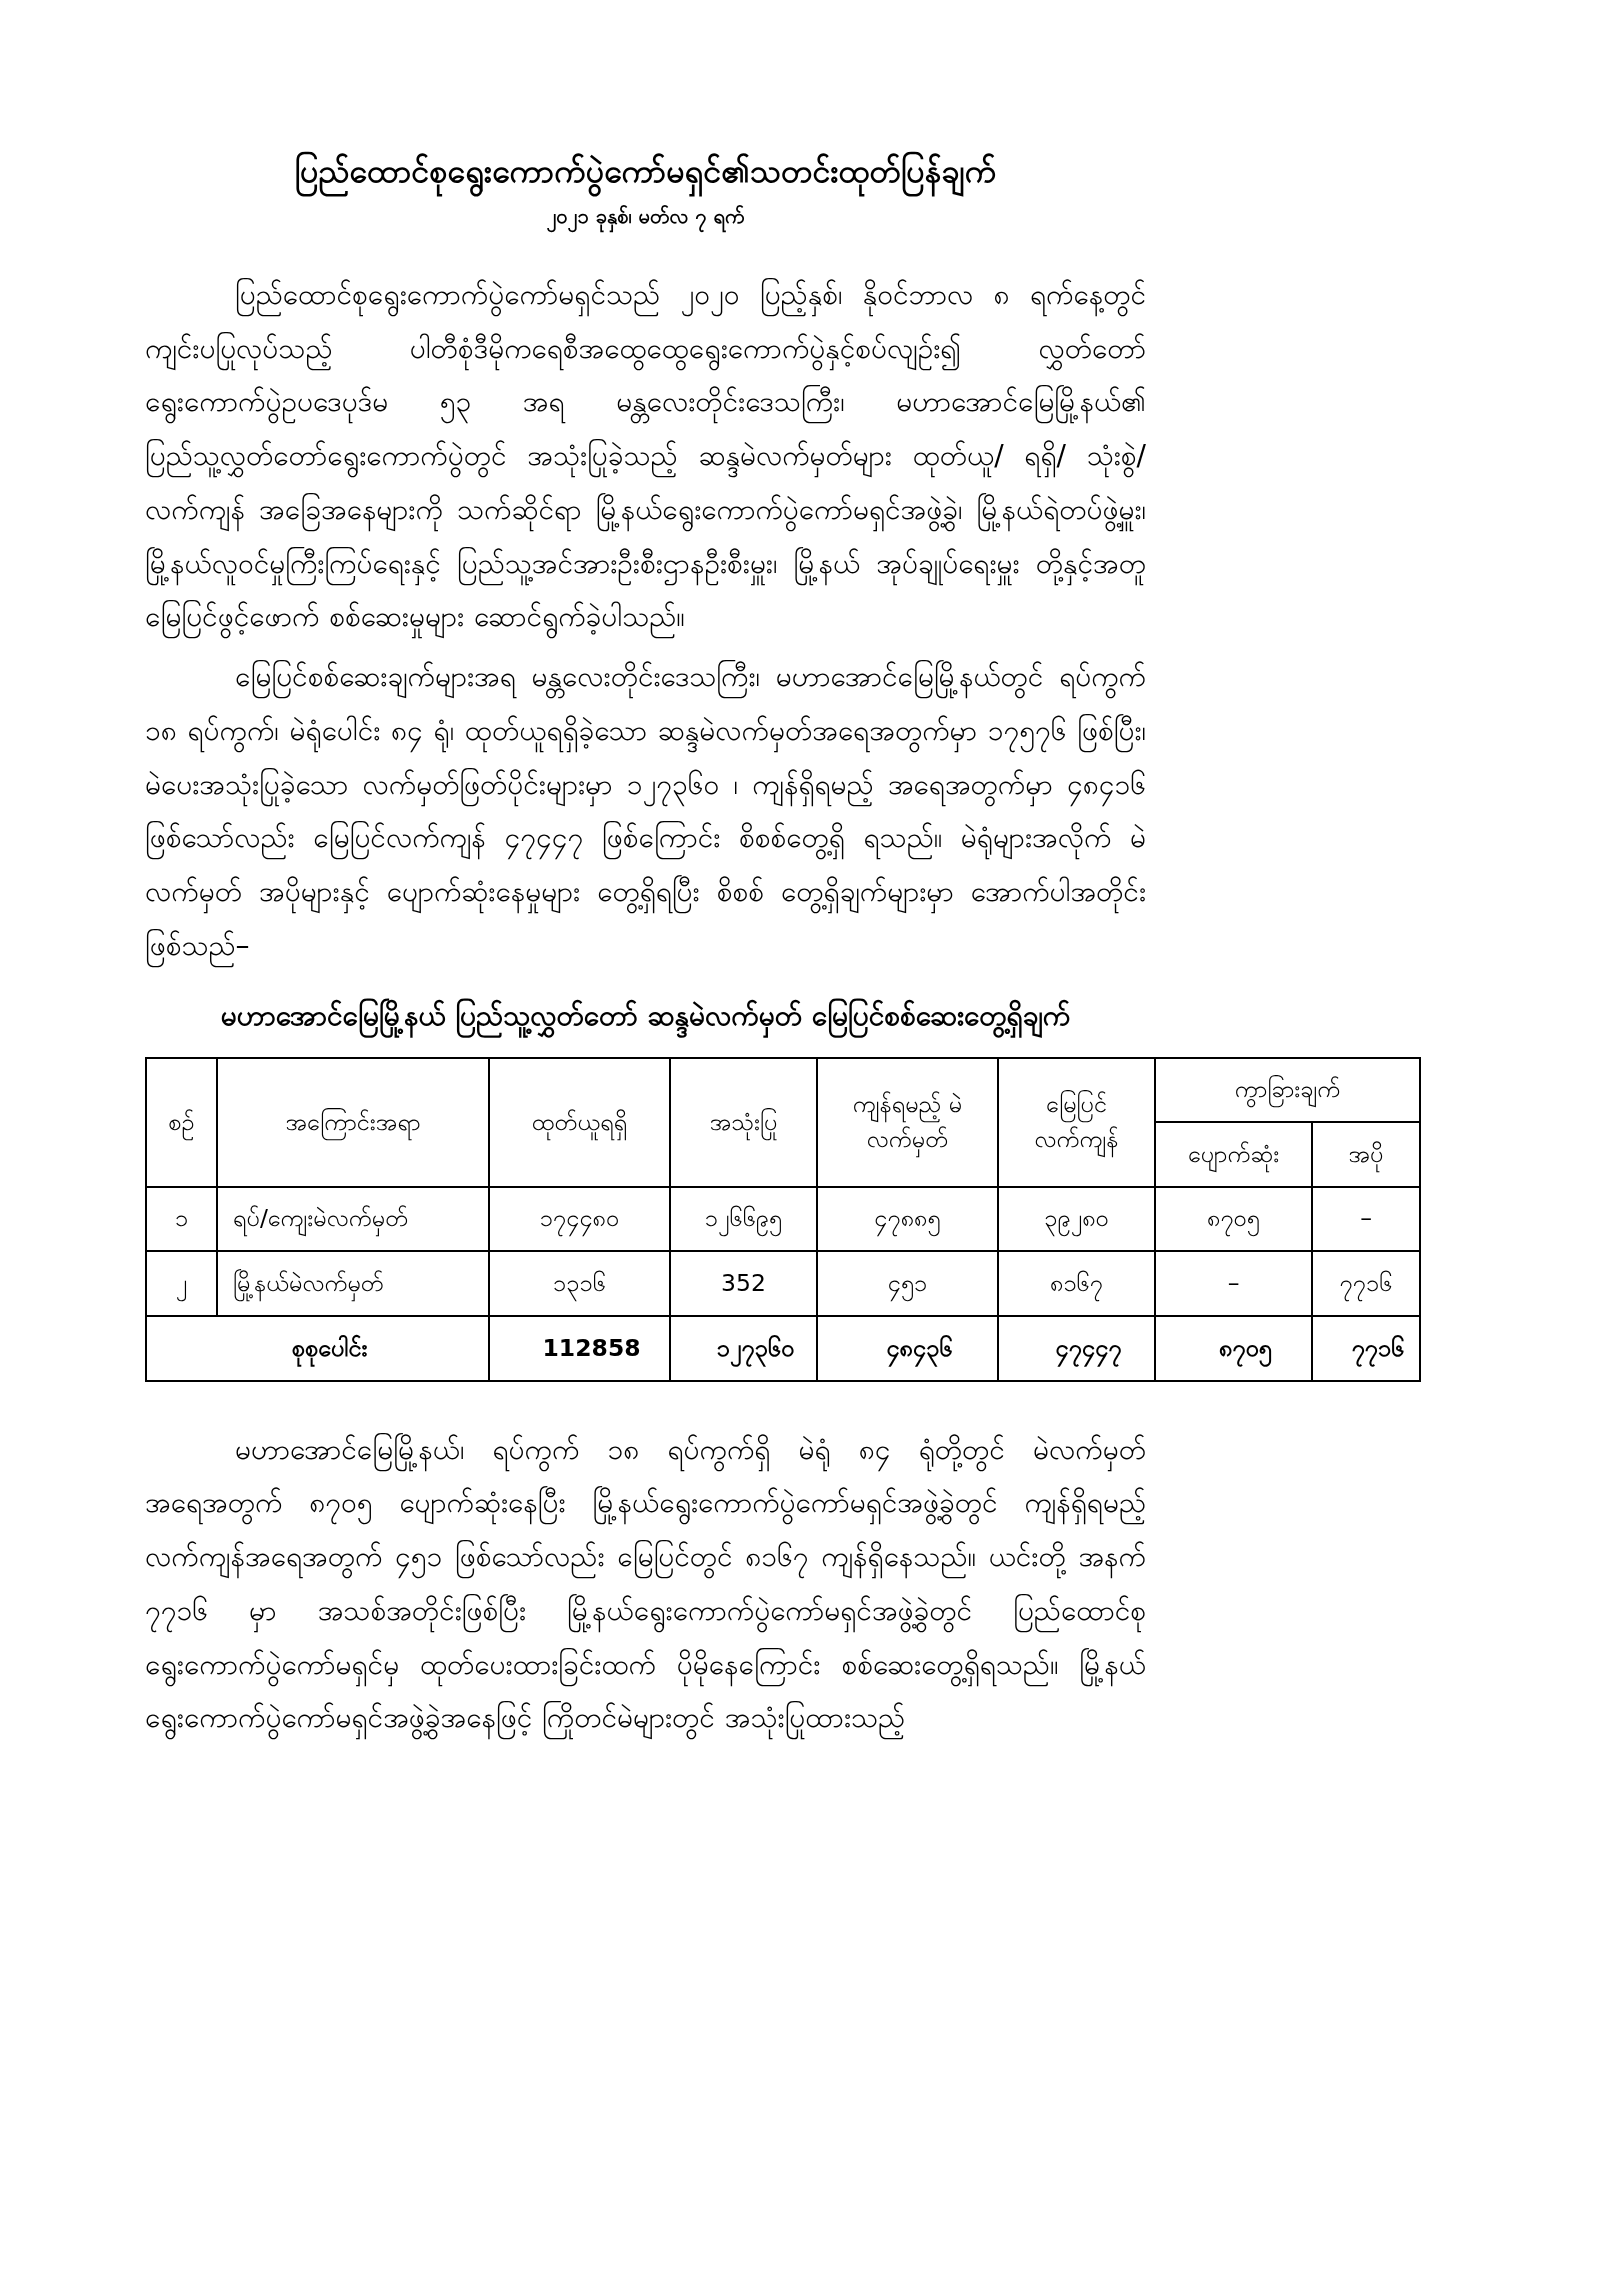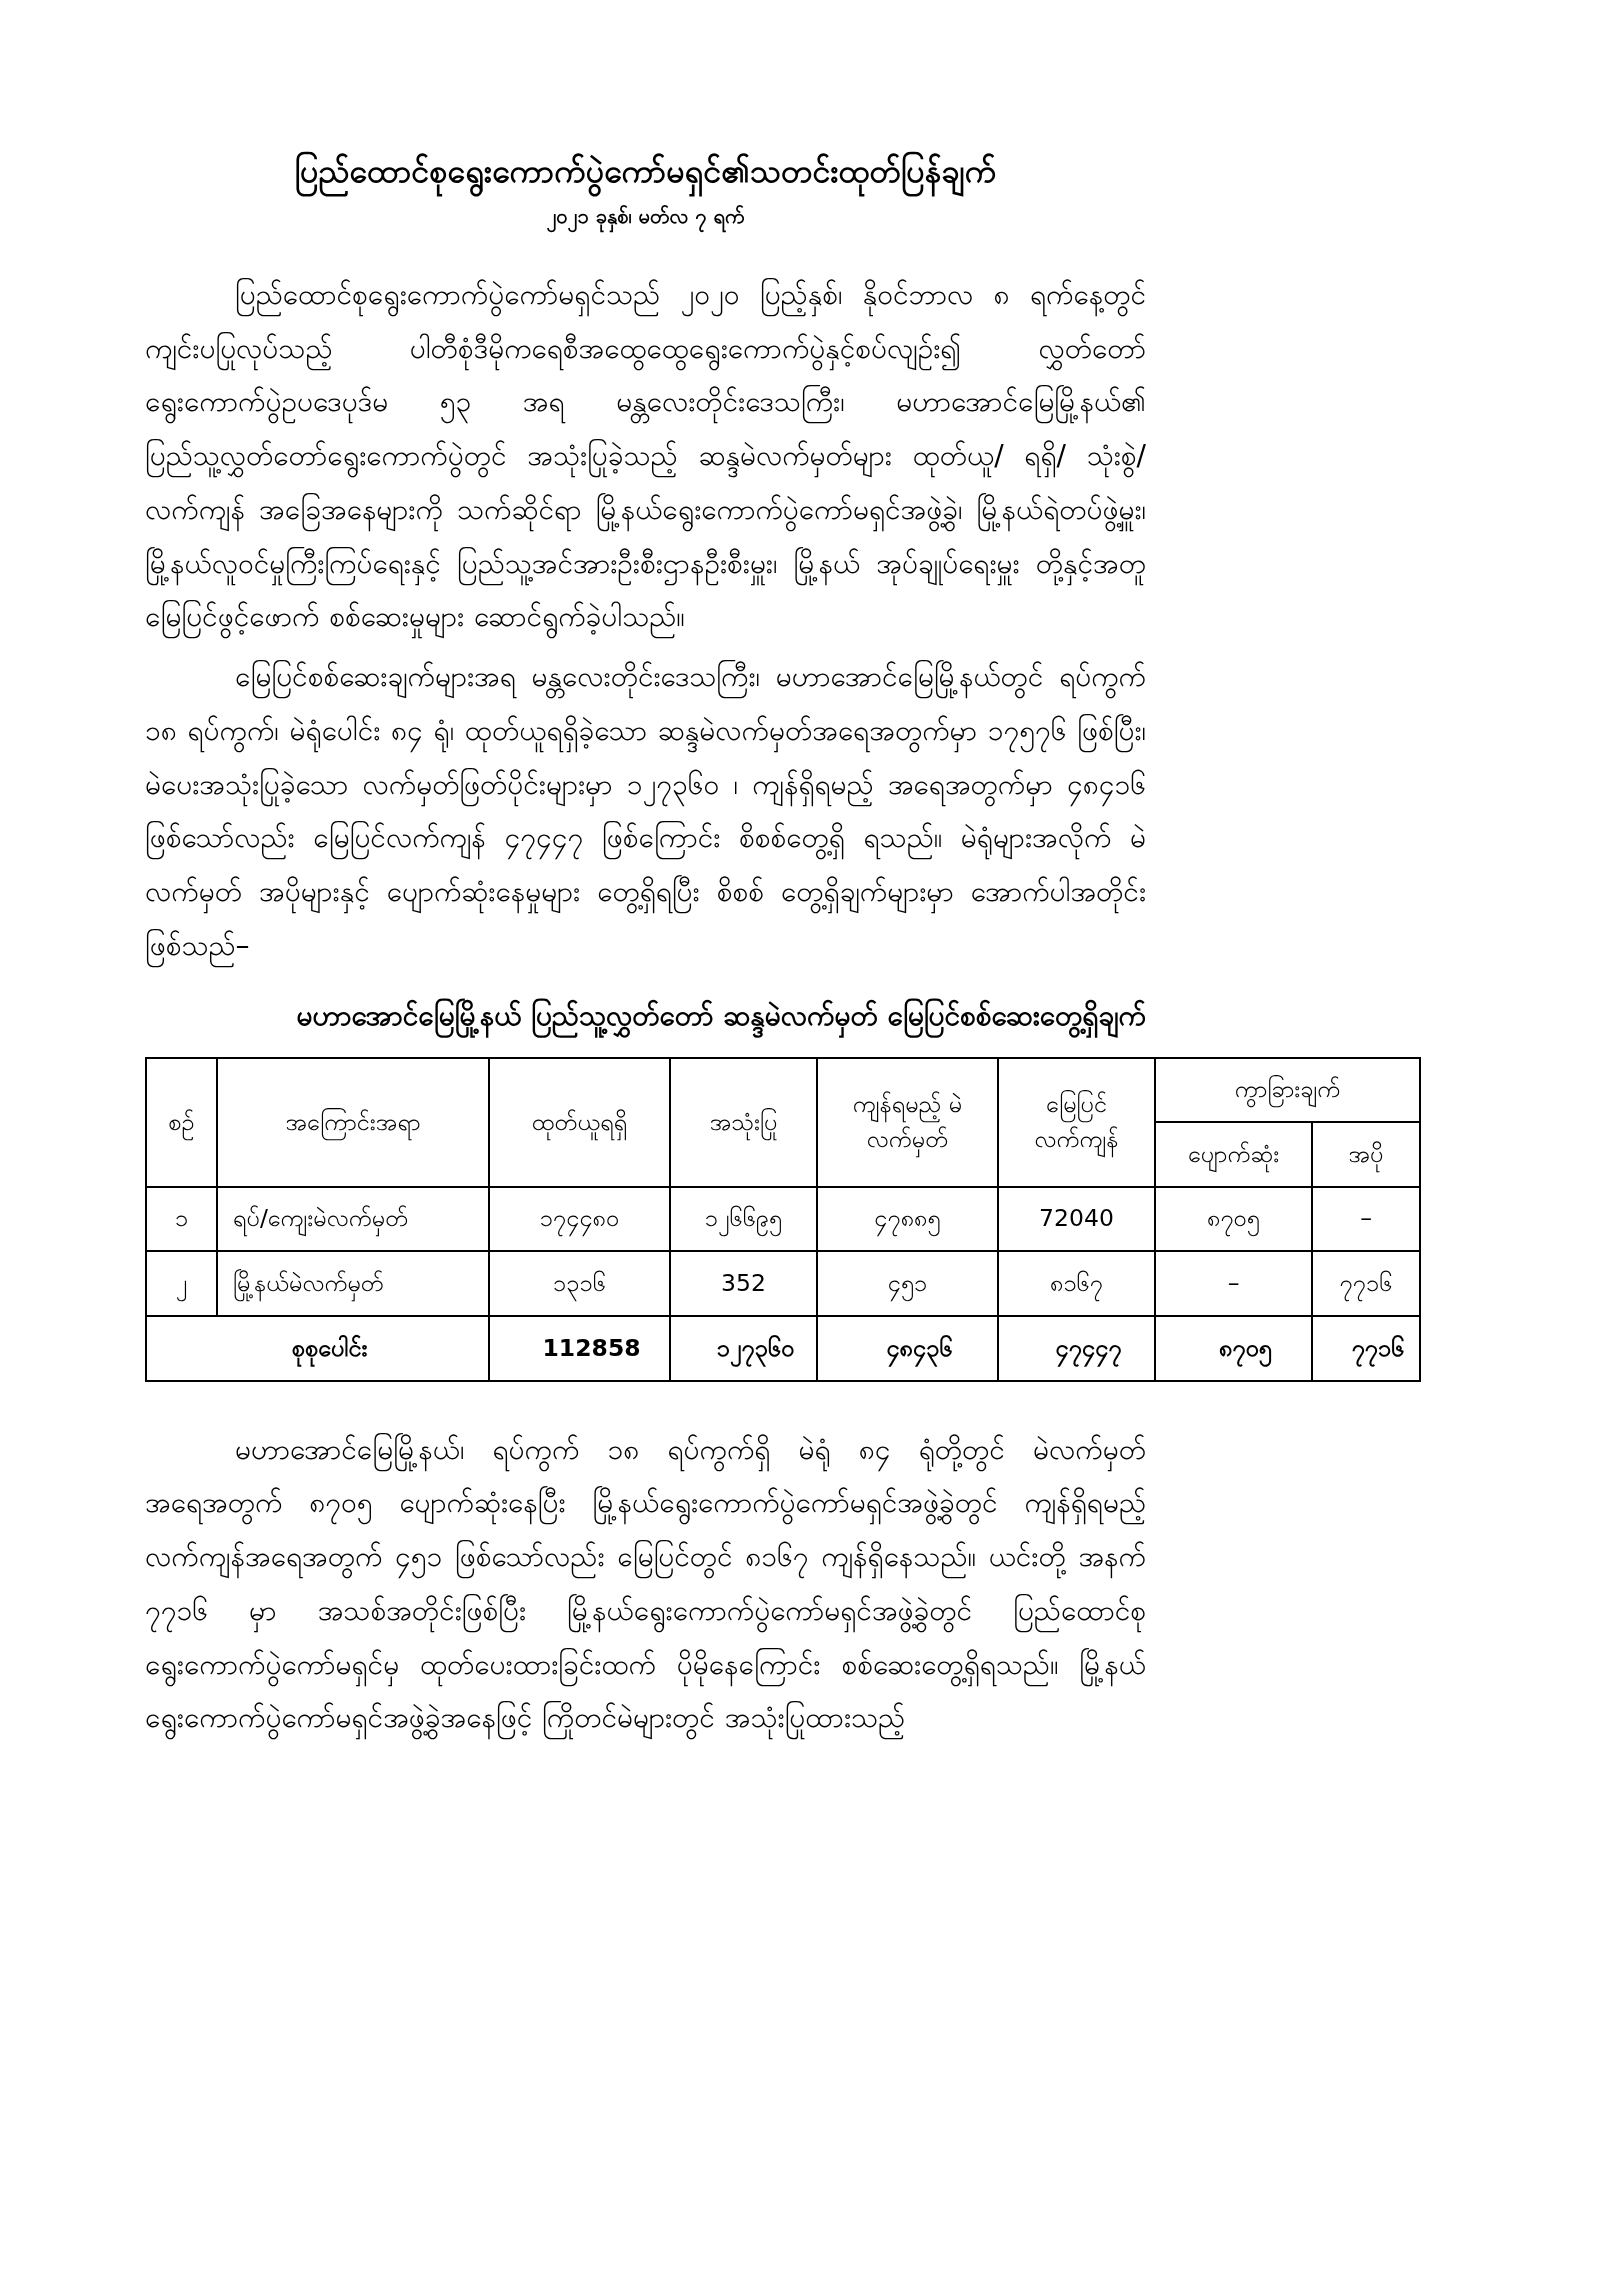--- a/index.html
+++ b/index.html
@@ -43,21 +43,21 @@
     margin: 0 0 5.9px 0;
     text-indent: 90px;
     word-spacing: 1px;
   }
   p.body-par:last-of-type {
     margin-bottom: 0;
   }
   .table-caption {
     font-size: 28px;
     font-weight: 600;
-    text-align: right;
+    text-align: center;
     margin: 21.6px 0 17.6px 0;
     line-height: 1.6;
   }
   table.survey-table {
     border-collapse: collapse;
     width: 1161px;
     margin: 0 auto 41px auto;
     table-layout: fixed;
   }
   table.survey-table th,
@@ -130,21 +130,21 @@
         <th>အပို</th>
       </tr>
     </thead>
     <tbody>
       <tr>
         <td>၁</td>
         <td class="reason-cell">ရပ်/ကျေးမဲလက်မှတ်</td>
         <td>၁၇၄၄၈၀</td>
         <td>၁၂၆၆၉၅</td>
         <td>၄၇၈၈၅</td>
-        <td>72040</td>
+        <td>၃၉၂၈၀</td>
         <td>၈၇၀၅</td>
         <td>–</td>
       </tr>
       <tr>
         <td>၂</td>
         <td class="reason-cell">မြို့နယ်မဲလက်မှတ်</td>
         <td>၁၃၁၆</td>
         <td>352</td>
         <td>၄၅၁</td>
         <td>၈၁၆၇</td>

